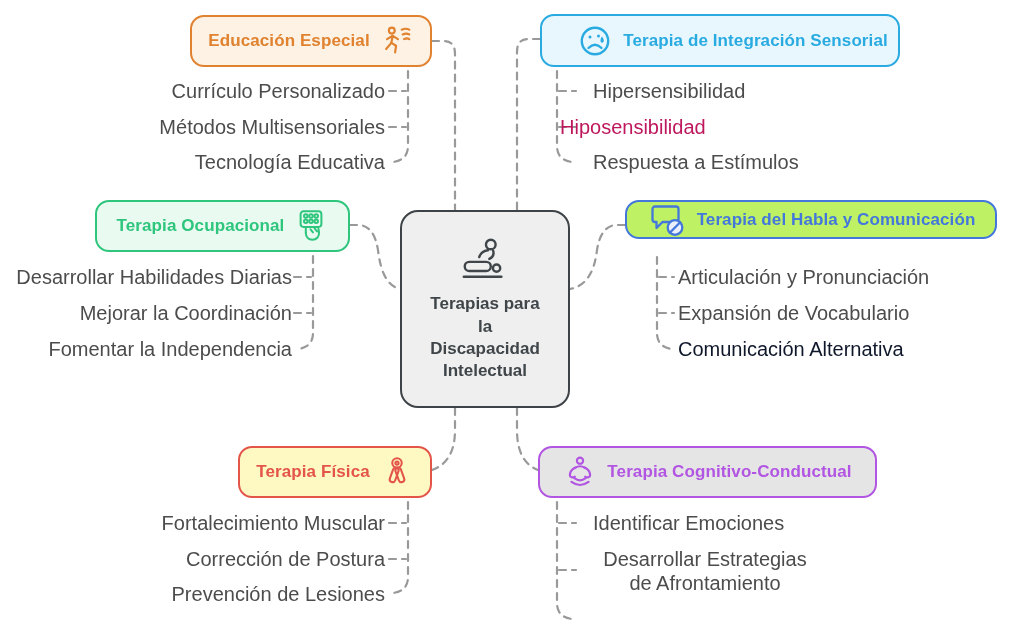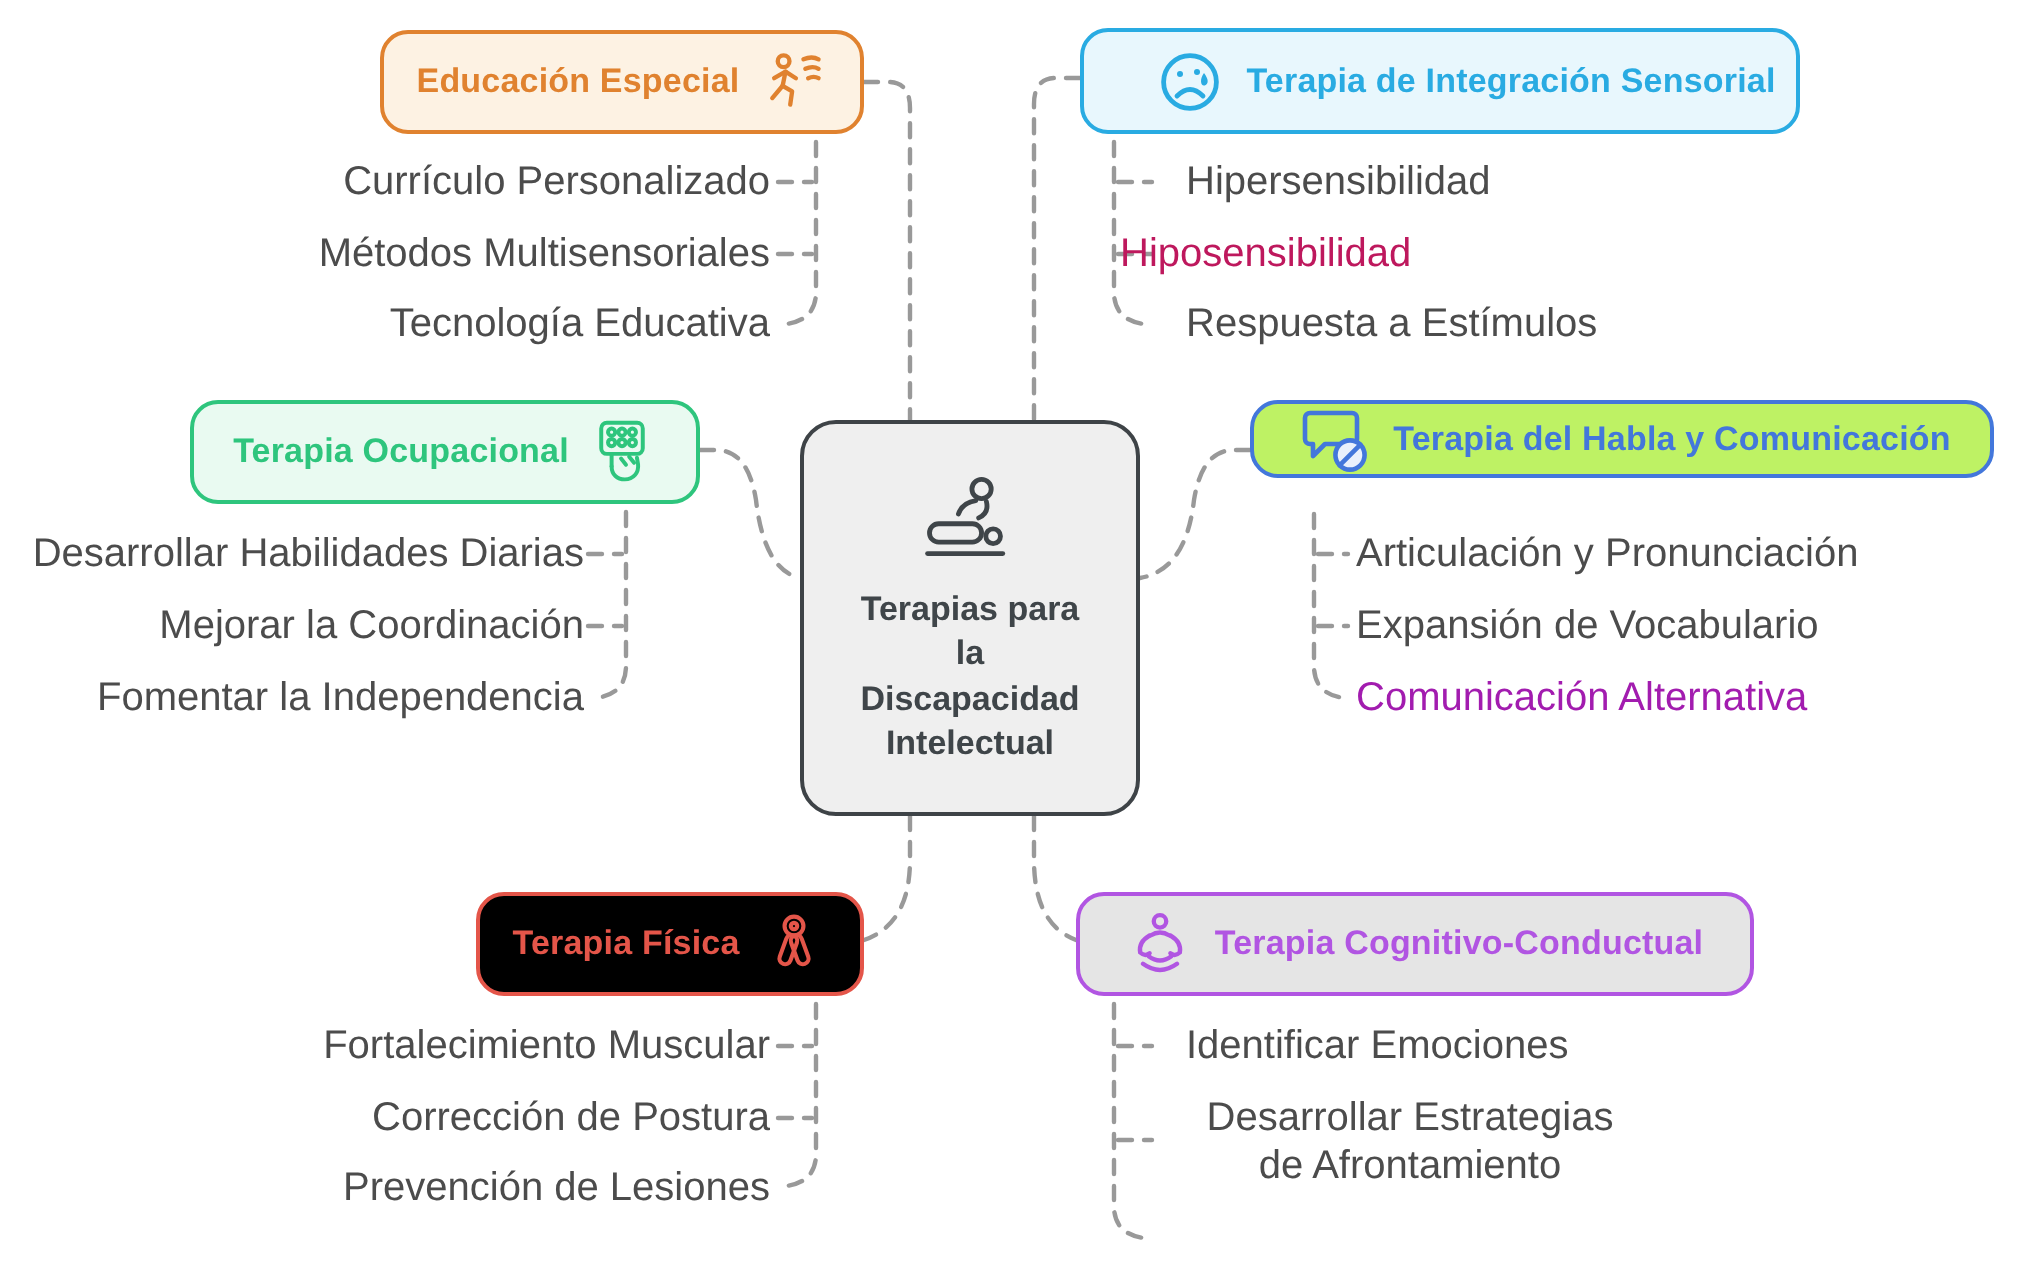--- a/index.html
+++ b/index.html
@@ -122,21 +122,21 @@
     <span class="icon">
       <svg width="40" height="36" viewBox="0 0 40 36" fill="none" stroke="currentColor" stroke-width="2.3" stroke-linecap="round" stroke-linejoin="round">
         <path d="M8 4.5 h21 a2.5 2.5 0 0 1 2.5 2.5 v10.5 a2.5 2.5 0 0 1 -2.5 2.5 h-13.5 l-6 6 v-6 h-1.5 a2.5 2.5 0 0 1 -2.5 -2.5 v-10.5 a2.5 2.5 0 0 1 2.5 -2.5 z"></path>
         <circle cx="28" cy="25.5" r="7.3" fill="#E9F0FC"></circle>
         <path d="M33.2 20.3 L22.8 30.7"></path>
       </svg>
     </span>
     <span class="nlabel">Terapia del Habla y Comunicación</span>
   </div>
 
-  <div class="node" style="left: 238px; top: 446px; width: 194px; height: 52px; border-color: rgb(228, 85, 73); background-color: #000000; color: rgb(228, 85, 73);">
+  <div class="node" style="left: 238px; top: 446px; width: 194px; height: 52px; border-color: rgb(228, 85, 73); background-color: #fef9c3; color: rgb(228, 85, 73);">
     <span class="nlabel">Terapia Física</span>
     <span class="icon">
       <svg width="34" height="34" viewBox="0 0 36 36" fill="none" stroke="currentColor" stroke-width="2.2" stroke-linecap="round" stroke-linejoin="round">
         <circle cx="18" cy="8.5" r="5"></circle>
         <circle cx="18" cy="8.5" r="1.7"></circle>
         <rect x="12" y="13" width="6" height="16" rx="3" transform="rotate(20 15 21)"></rect>
         <rect x="18" y="13" width="6" height="16" rx="3" transform="rotate(-20 21 21)"></rect>
       </svg>
     </span>
   </div>
@@ -162,21 +162,21 @@
   <div class="leaf" style="left: 593px; top: 80px; color: rgb(76, 76, 76);">Hipersensibilidad</div>
   <div class="leaf" style="left: 560px; top: 116px; color: #be185d;">Hiposensibilidad</div>
   <div class="leaf" style="left: 593px; top: 151px; color: rgb(76, 76, 76);">Respuesta a Estímulos</div>
 
   <div class="leaf r" style="right: 717px; top: 266px; color: rgb(76, 76, 76);">Desarrollar Habilidades Diarias</div>
   <div class="leaf r" style="right: 717px; top: 338px; color: rgb(76, 76, 76);">Fomentar la Independencia</div>
   <div class="leaf r" style="right: 717px; top: 302px; color: rgb(76, 76, 76);">Mejorar la Coordinación</div>
 
   <div class="leaf" style="left: 678px; top: 266px; color: rgb(76, 76, 76);">Articulación y Pronunciación</div>
   <div class="leaf" style="left: 678px; top: 302px; color: rgb(76, 76, 76);">Expansión de Vocabulario</div>
-  <div class="leaf" style="left: 678px; top: 338px; color: #a21caf;">Comunicación Alternativa</div>
+  <div class="leaf" style="left: 678px; top: 338px; color: #0f172a;">Comunicación Alternativa</div>
 
   <div class="leaf r" style="right: 624px; top: 512px; color: rgb(76, 76, 76);">Fortalecimiento Muscular</div>
   <div class="leaf r" style="right: 624px; top: 548px; color: rgb(76, 76, 76);">Corrección de Postura</div>
   <div class="leaf r" style="right: 624px; top: 583px; color: rgb(76, 76, 76); padding-left: 12px;">Prevención de Lesiones</div>
 
   <div class="leaf" style="left: 593px; top: 512px; color: rgb(76, 76, 76);">Identificar Emociones</div>
   <div class="leaf wrap" style="left: 590px; top: 547px; width: 230px; color: rgb(76, 76, 76);">Desarrollar Estrategias de Afrontamiento</div>
   <div class="leaf" style="left: 593px; top: 608px; color: rgb(76, 76, 76); margin-top: 48px;">Habilidades Sociales</div>
 
 </div>

